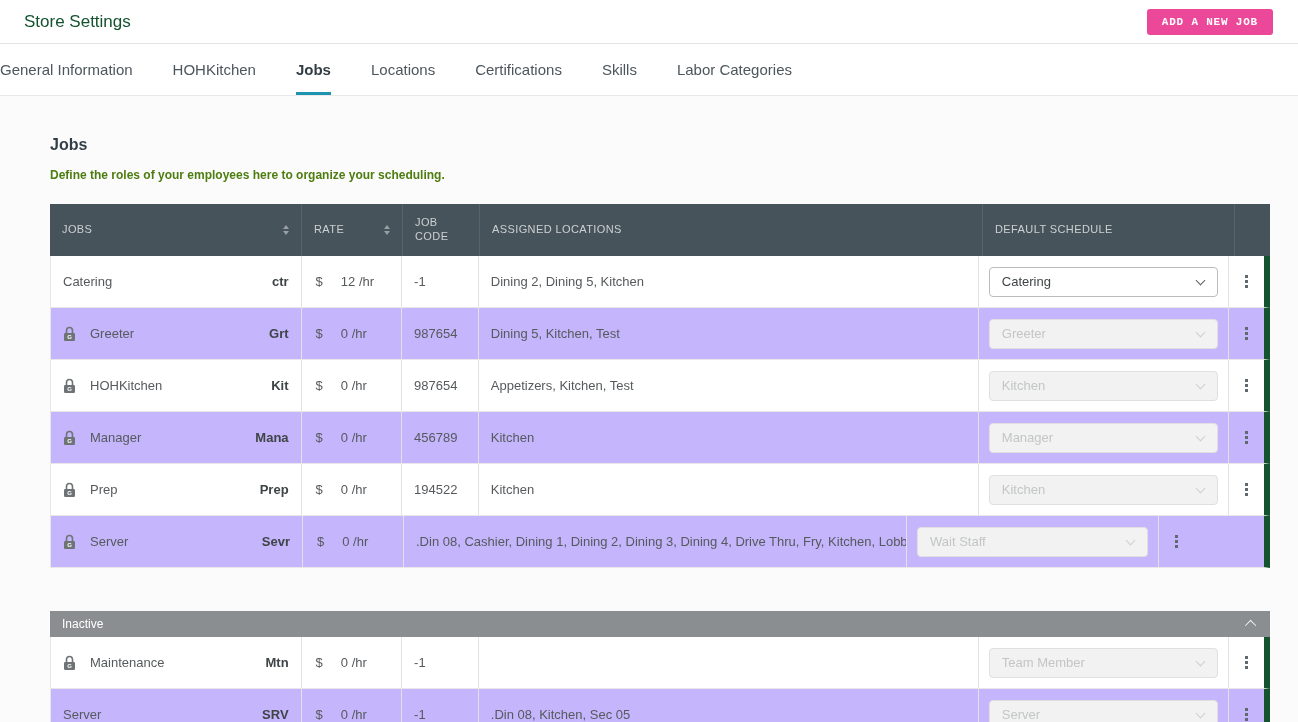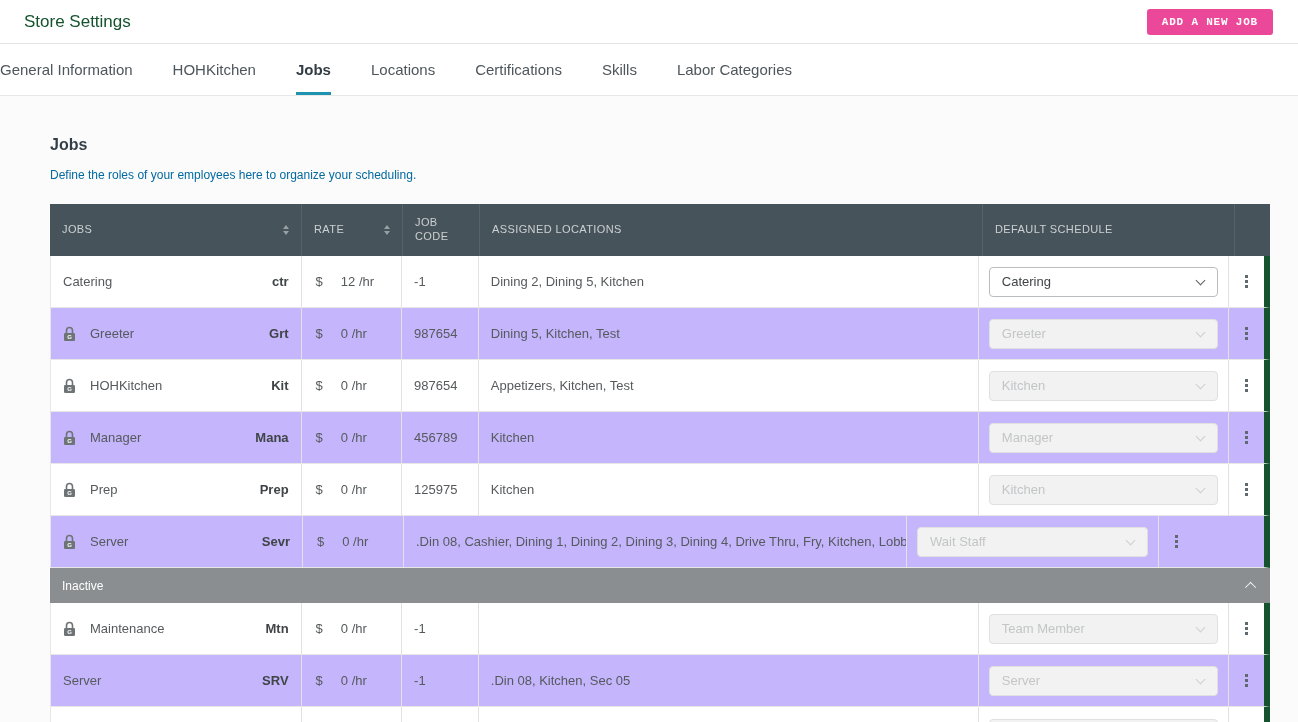--- a/index.html
+++ b/index.html
@@ -17,21 +17,21 @@
   
   .tabs { height:52px; background:#fff; border-bottom:1px solid #e8e8e8;
     display:flex; align-items:stretch; }
   .tab { display:flex; align-items:center; font-size:15px; color:#4d565c;
     margin-right:40px; cursor:pointer; border-bottom:3px solid transparent; padding-top:3px; }
   .tab.active { color:#333d44; font-weight:bold; border-bottom-color:#1e93af; }
 
   
   .section { padding:40px 0 0 50px; }
   .section h2 { font-size:16px; color:#333f48; font-weight:bold; }
-  .section p { font-size:12px; color:#0369a1; margin-top:14px; }
+  .section p { font-size:12px; color:#4d7c0f; margin-top:14px;font-weight:bold; }
 
   
   .jobs-table { margin:22px 28px 0 50px; width:1220px; }
   .thead { display:flex; background:#47535a; height:52px; color:#ccd0d2; }
   .th { display:flex; align-items:center; font-size:11px; letter-spacing:.4px;
     padding:0 12px; border-right:1px solid #57626a; line-height:1.25; }
   .th:last-child { border-right:none; }
 
   .c-jobs{width:252px} .c-rate{width:101px} .c-code{width:77px}
   .c-loc{width:503px} .c-sched{width:252px} .c-menu{width:35px}
@@ -69,21 +69,21 @@
   .dd.disabled .chev { border-color:#cdcfd0; }
   .c-sched { padding:0; display:flex; align-items:center; }
 
   
   .c-menu { justify-content:center; padding:0; }
   .kebab { display:flex; flex-direction:column; gap:2px; cursor:pointer; padding:4px; }
   .kebab span { width:3px; height:3px; background:#606a6e; display:block; }
 
   
   .inactive-bar { display:flex; align-items:center; justify-content:space-between;
-    height:35px; background:#8a8e90; color:#fff; font-size:12px; padding:0 14px 0 12px; }
+    height:26px; background:#8a8e90; color:#fff; font-size:12px; padding:0 14px 0 12px;margin-top:43px; }
   .chev-up { width:8px; height:8px; border-left:1.8px solid #f2f3f3; border-top:1.8px solid #f2f3f3;
     transform:rotate(45deg) translateY(2px); cursor:pointer; }
 
   .row.partial { height:20px; border-bottom:none; }
   .row.partial .cell { align-items:flex-start; }
   .row.partial .dd { margin-top:12px; height:30px; }
 </style>
 </head>
 <body>
 
@@ -272,21 +272,21 @@
             <text x="6.5" y="13.4" font-size="6" font-weight="bold" fill="#fff" text-anchor="middle" font-family="Liberation Sans, sans-serif">G</text>
           </svg>
         <span>Prep</span>
         </span>
       <span class="job-abbr">Prep</span>
     </div>
     <div class="cell c-rate">
         <span class="rate-cur">$</span>
         <span class="rate-val">0 /hr</span>
       </div>
-    <div class="cell c-code">125975</div>
+    <div class="cell c-code">194522</div>
     <div class="cell c-loc">Kitchen</div>
     <div class="cell c-sched">
       <div class="dd disabled">
         <span>Kitchen</span>
         <span class="chev"></span>
       </div>
     </div>
     <div class="cell c-menu">
         <span class="kebab">
           <span></span>

